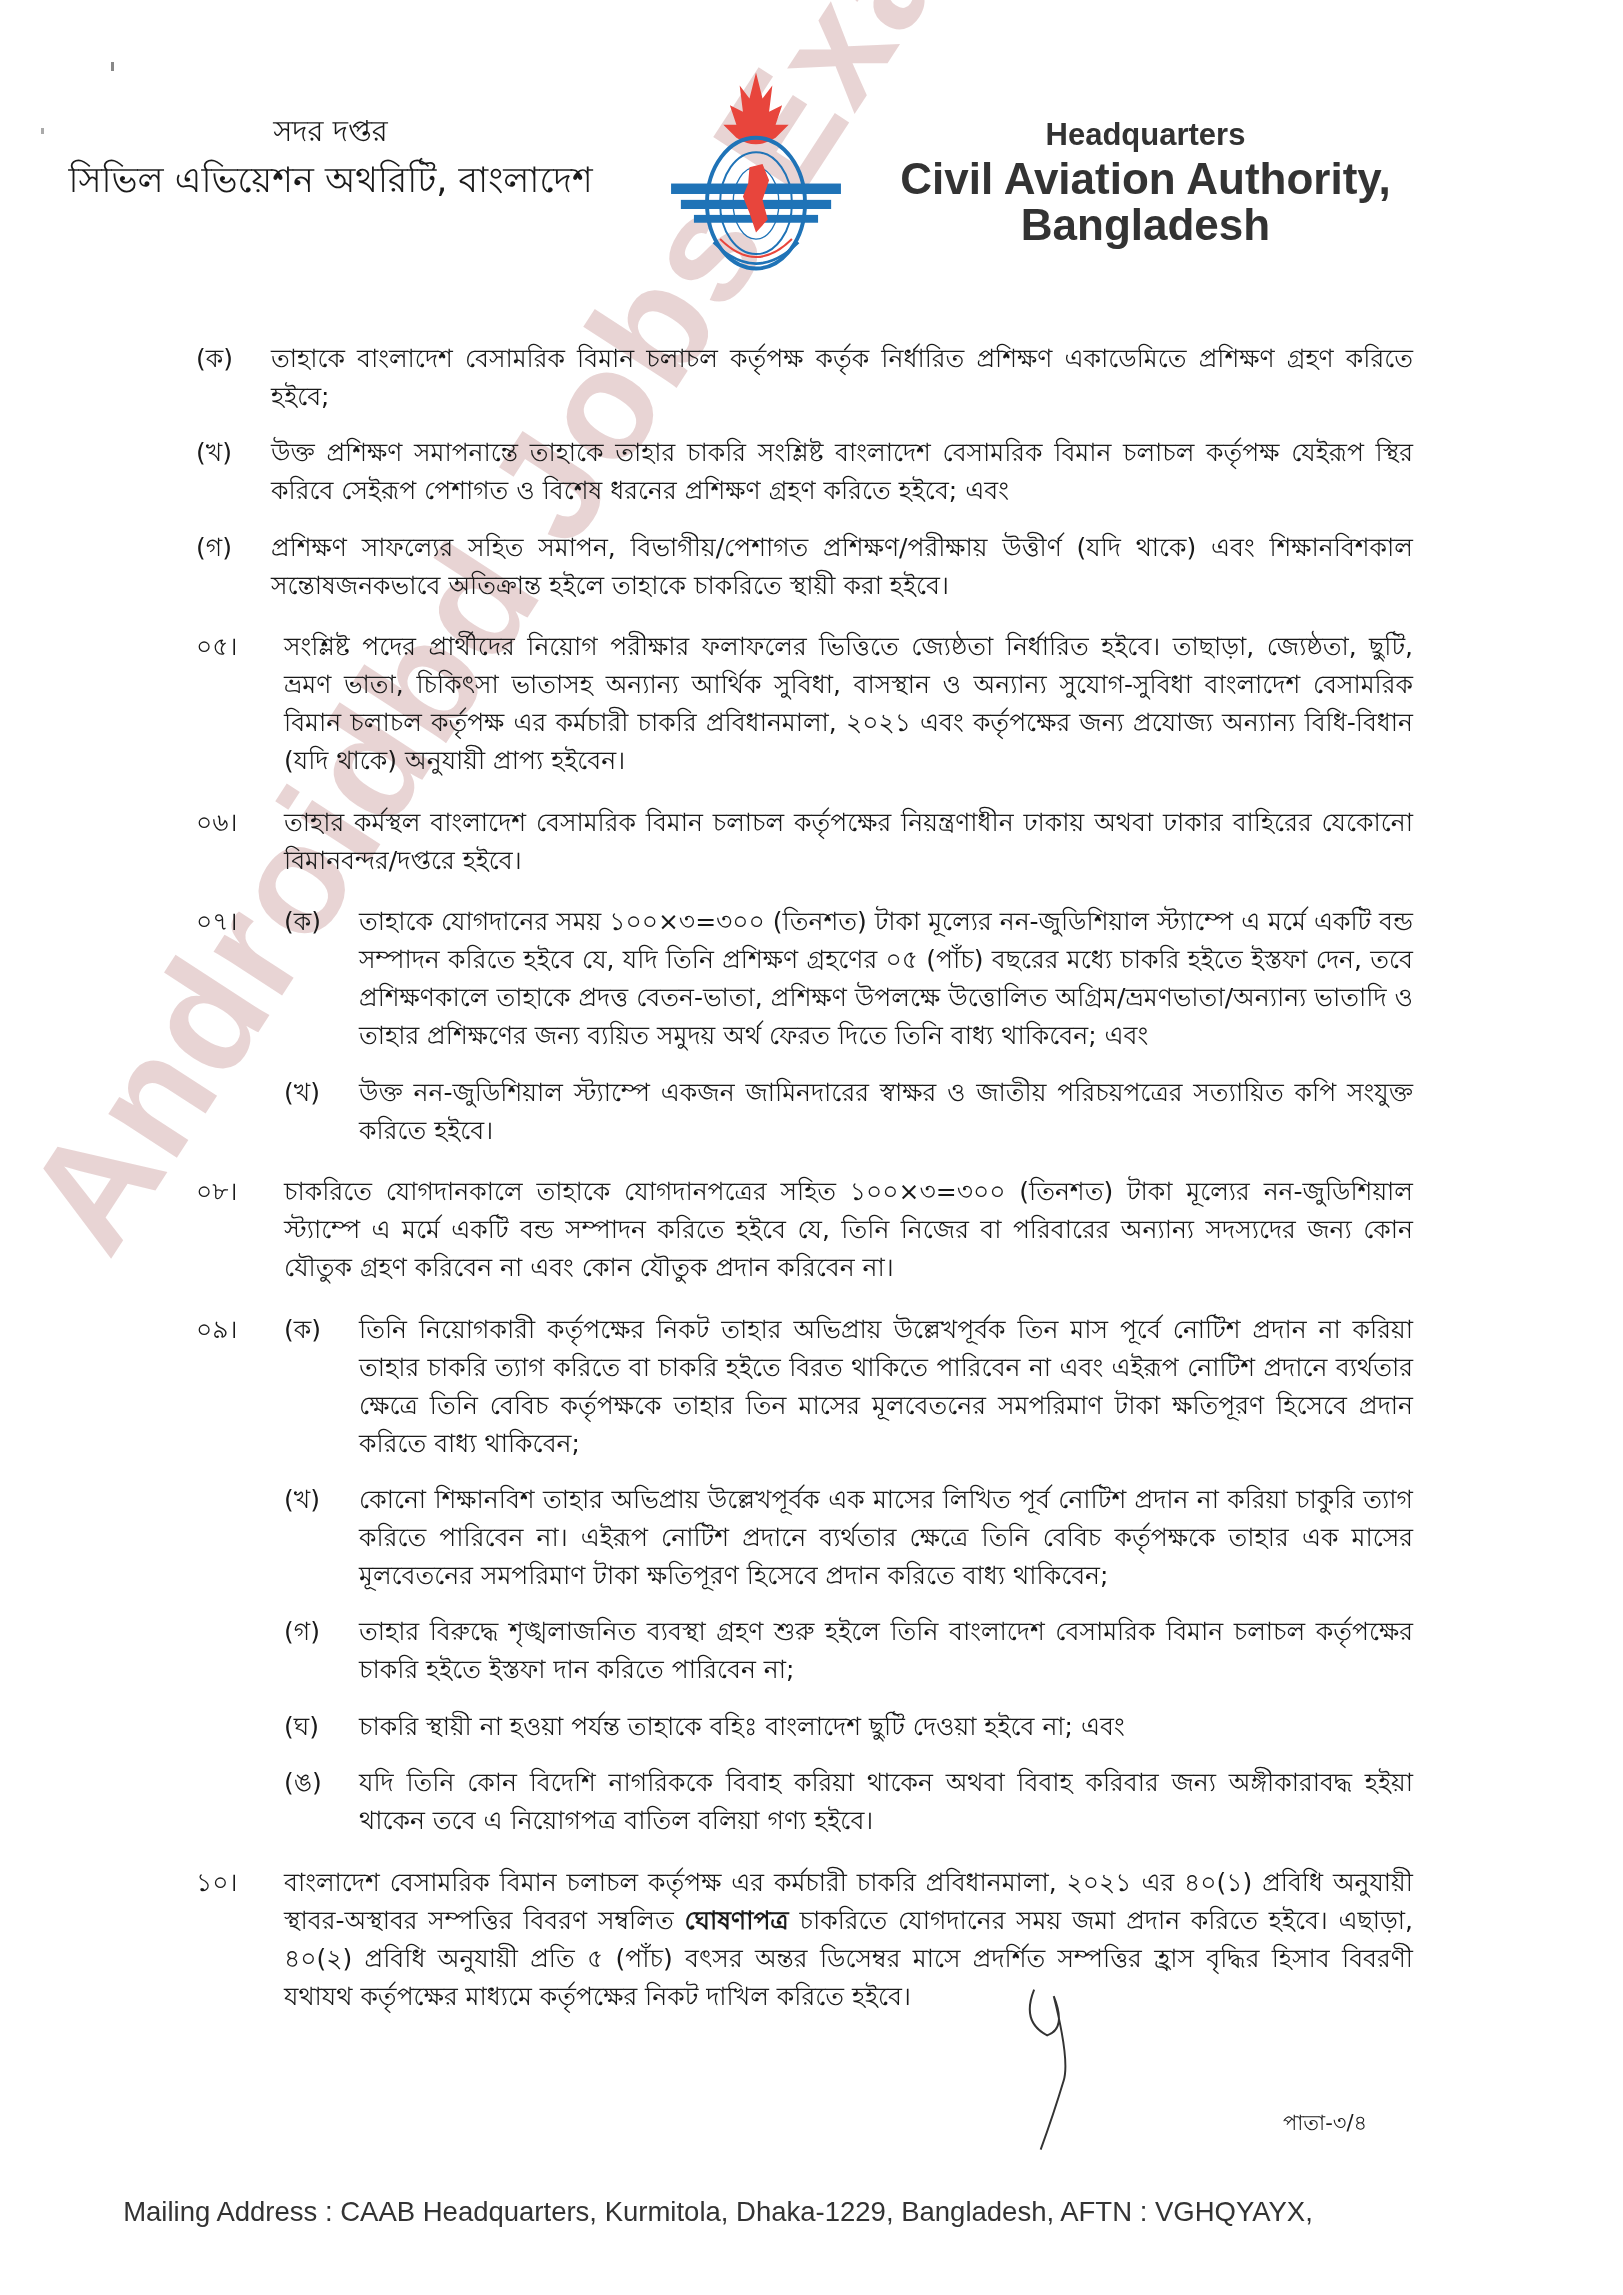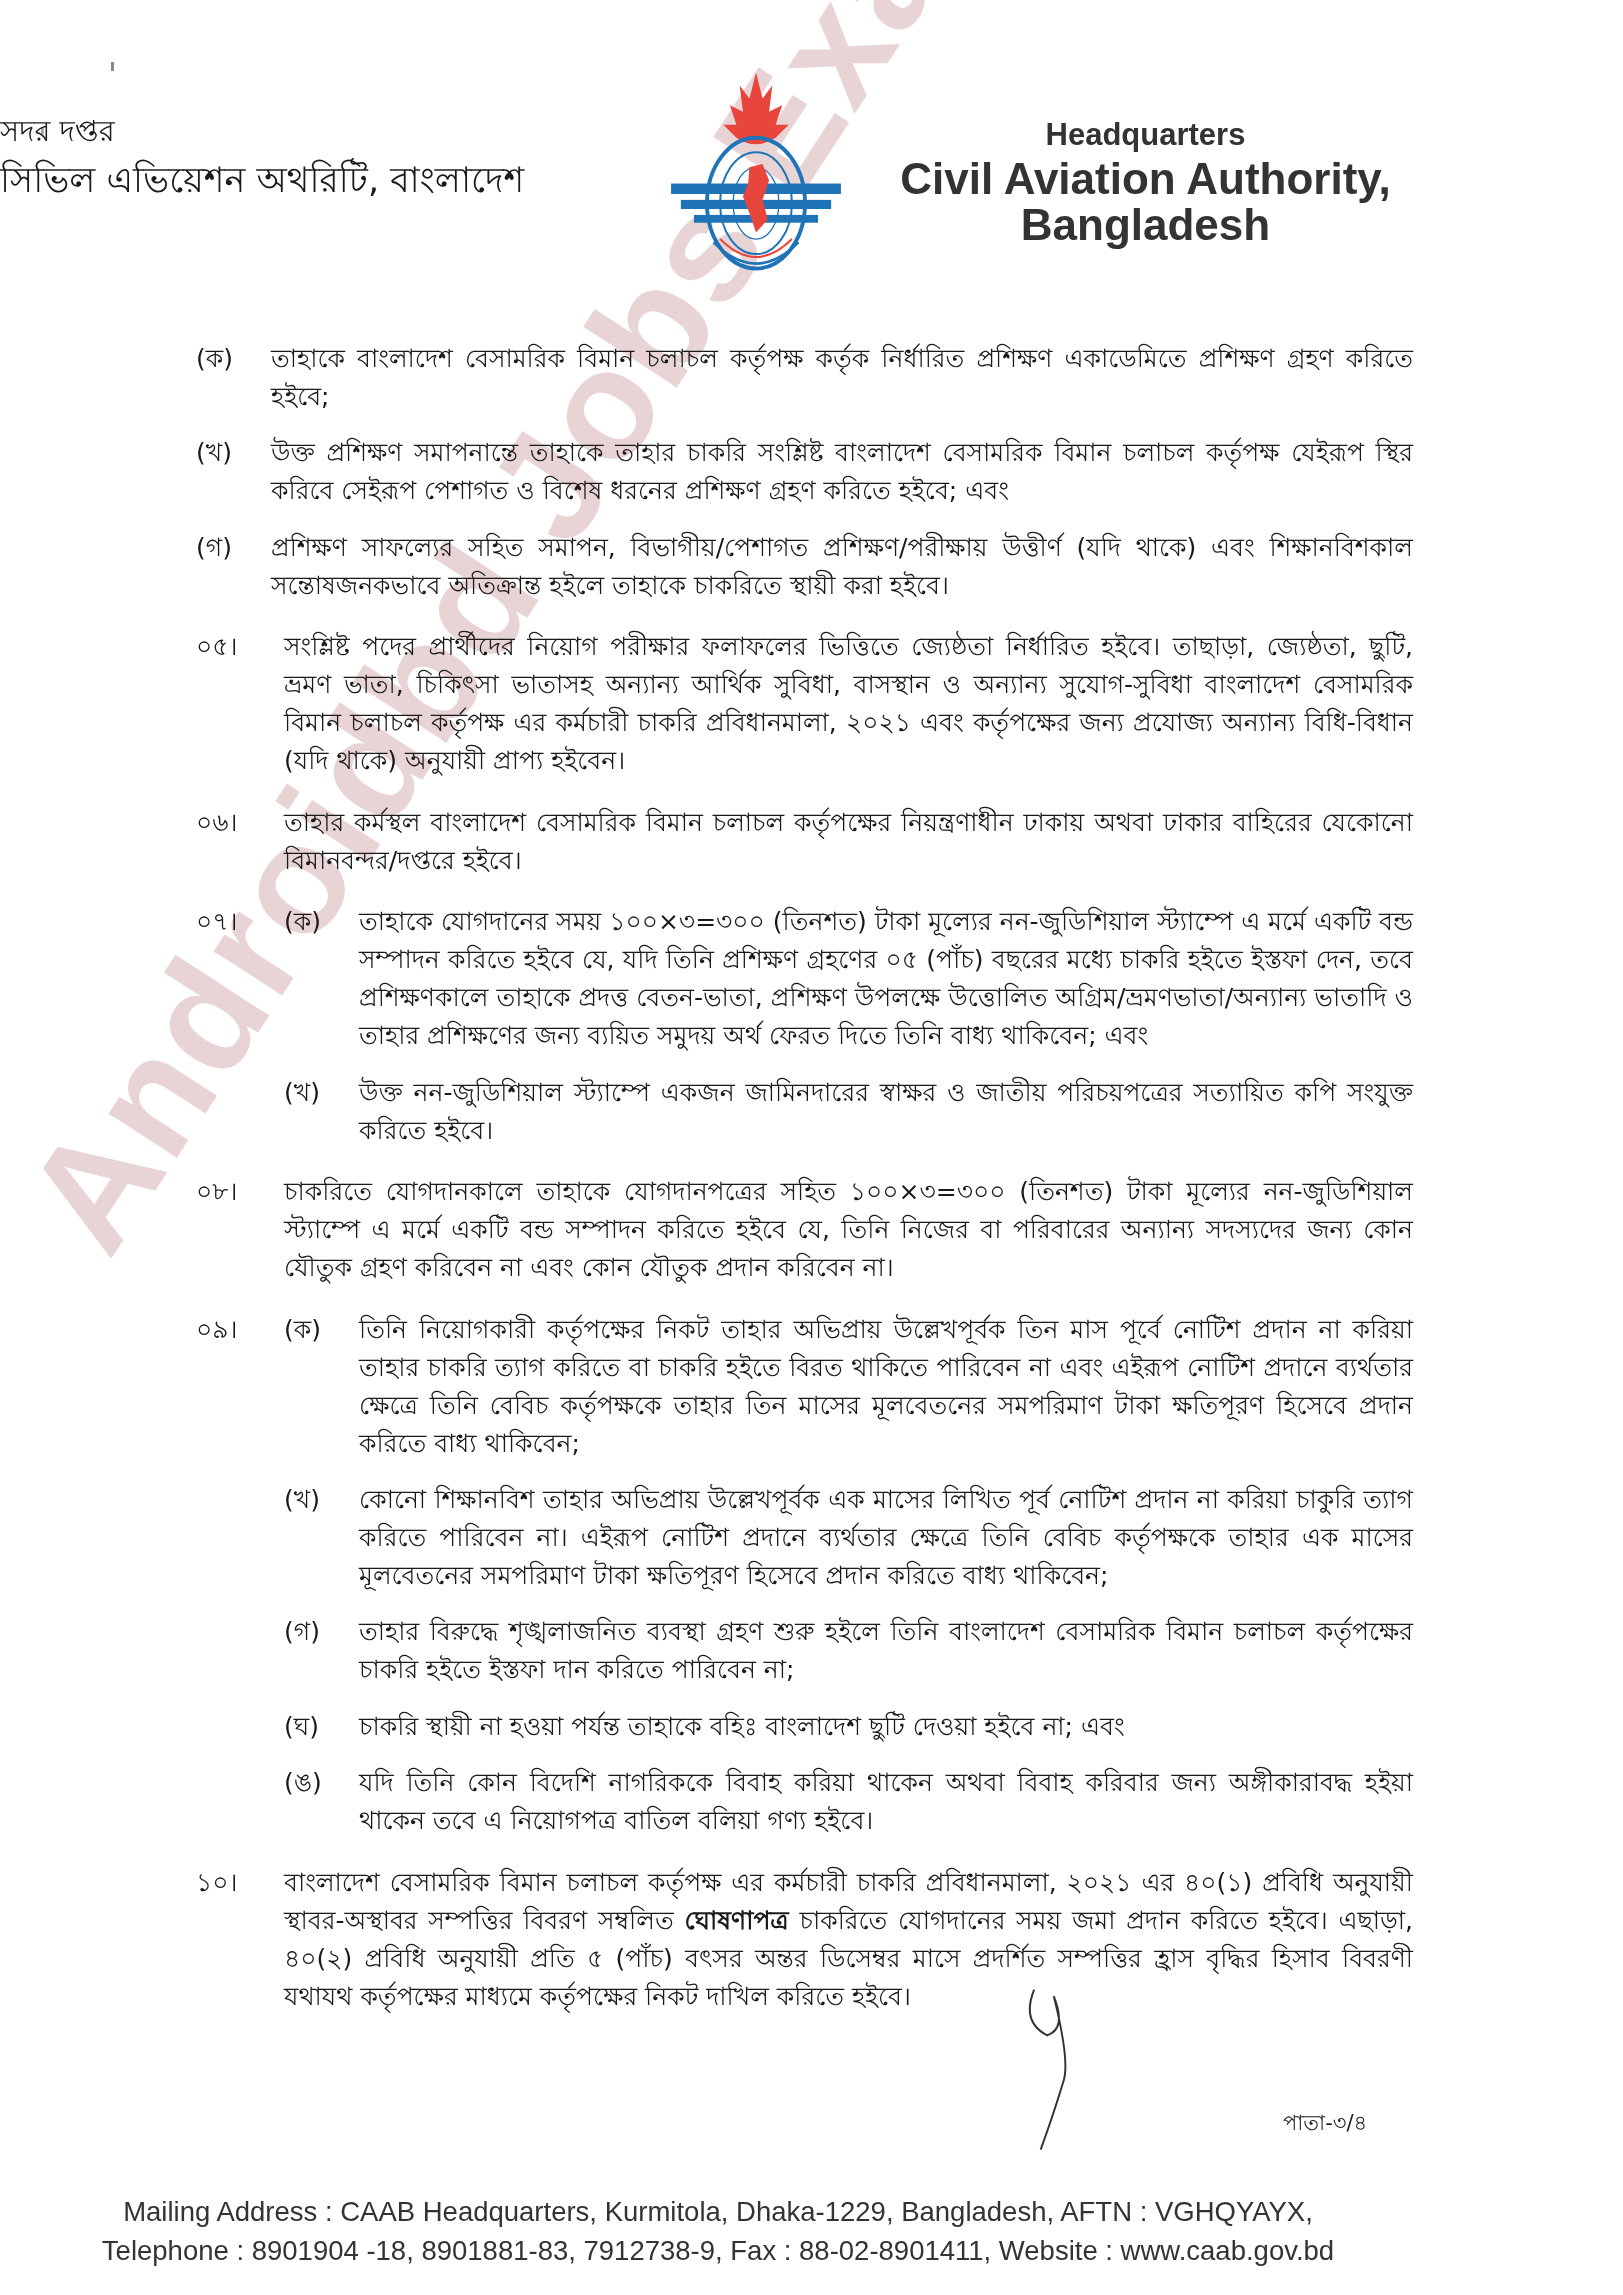--- a/index.html
+++ b/index.html
@@ -1,20 +1,20 @@
 <!DOCTYPE html>
 <html style="font-size:10.5px"><head>
 <meta charset="utf-8">
 <style>
   html, body { margin: 0; padding: 0; background: #ffffff; }
   body { width: 1623px; height: 2295px; position: relative; overflow: hidden;
          font-family: "DejaVu Sans", sans-serif; color: #1a1a1a; }
 
   
-  .lh-bn { position: absolute; left: 0; width: 661px; top: 108px; }
+  .lh-bn { position: absolute; left: 0; width: 661px; text-align: center; top: 108px; }
   .lh-bn .l1 { font-size: 29px; line-height: 46px; }
   .lh-bn .l2 { font-size: 35px; line-height: 52px; }
   .lh-en { position: absolute; left: 851px; width: 589px; text-align: center; top: 113px;
            font-family: "Liberation Sans", sans-serif; color: #333; font-weight: bold; }
   .lh-en .l1 { font-size: 31px; line-height: 43px; }
   .lh-en .l2 { font-size: 44px; line-height: 46px; }
   .logo { position: absolute; left: 658px; top: 59px; width: 196px; height: 236px; }
 
   
   .content { position: absolute; left: 196px; top: 340px; width: 1217px;
@@ -161,15 +161,14 @@
 </div>
 
 <svg class="signature" viewBox="0 0 150 260">
   <path d="M40 10 Q20 60 60 80 Q90 70 70 20 M70 20 Q95 120 85 150 Q70 200 50 255" fill="none" stroke="#333" stroke-width="3"></path>
 </svg>
 
 <div class="page-no">পাতা-৩/৪</div>
 
 <div class="footer">
   <div>Mailing Address : CAAB Headquarters, Kurmitola, Dhaka-1229, Bangladesh, AFTN : VGHQYAYX,</div>
-  <div>Telephone : 8901904 -18, 8901881-83, 7912738-9, Fax : 88-02-8901411, Website : www.caab.gov.bd</div>
 </div>
 
 
 </body></html>

